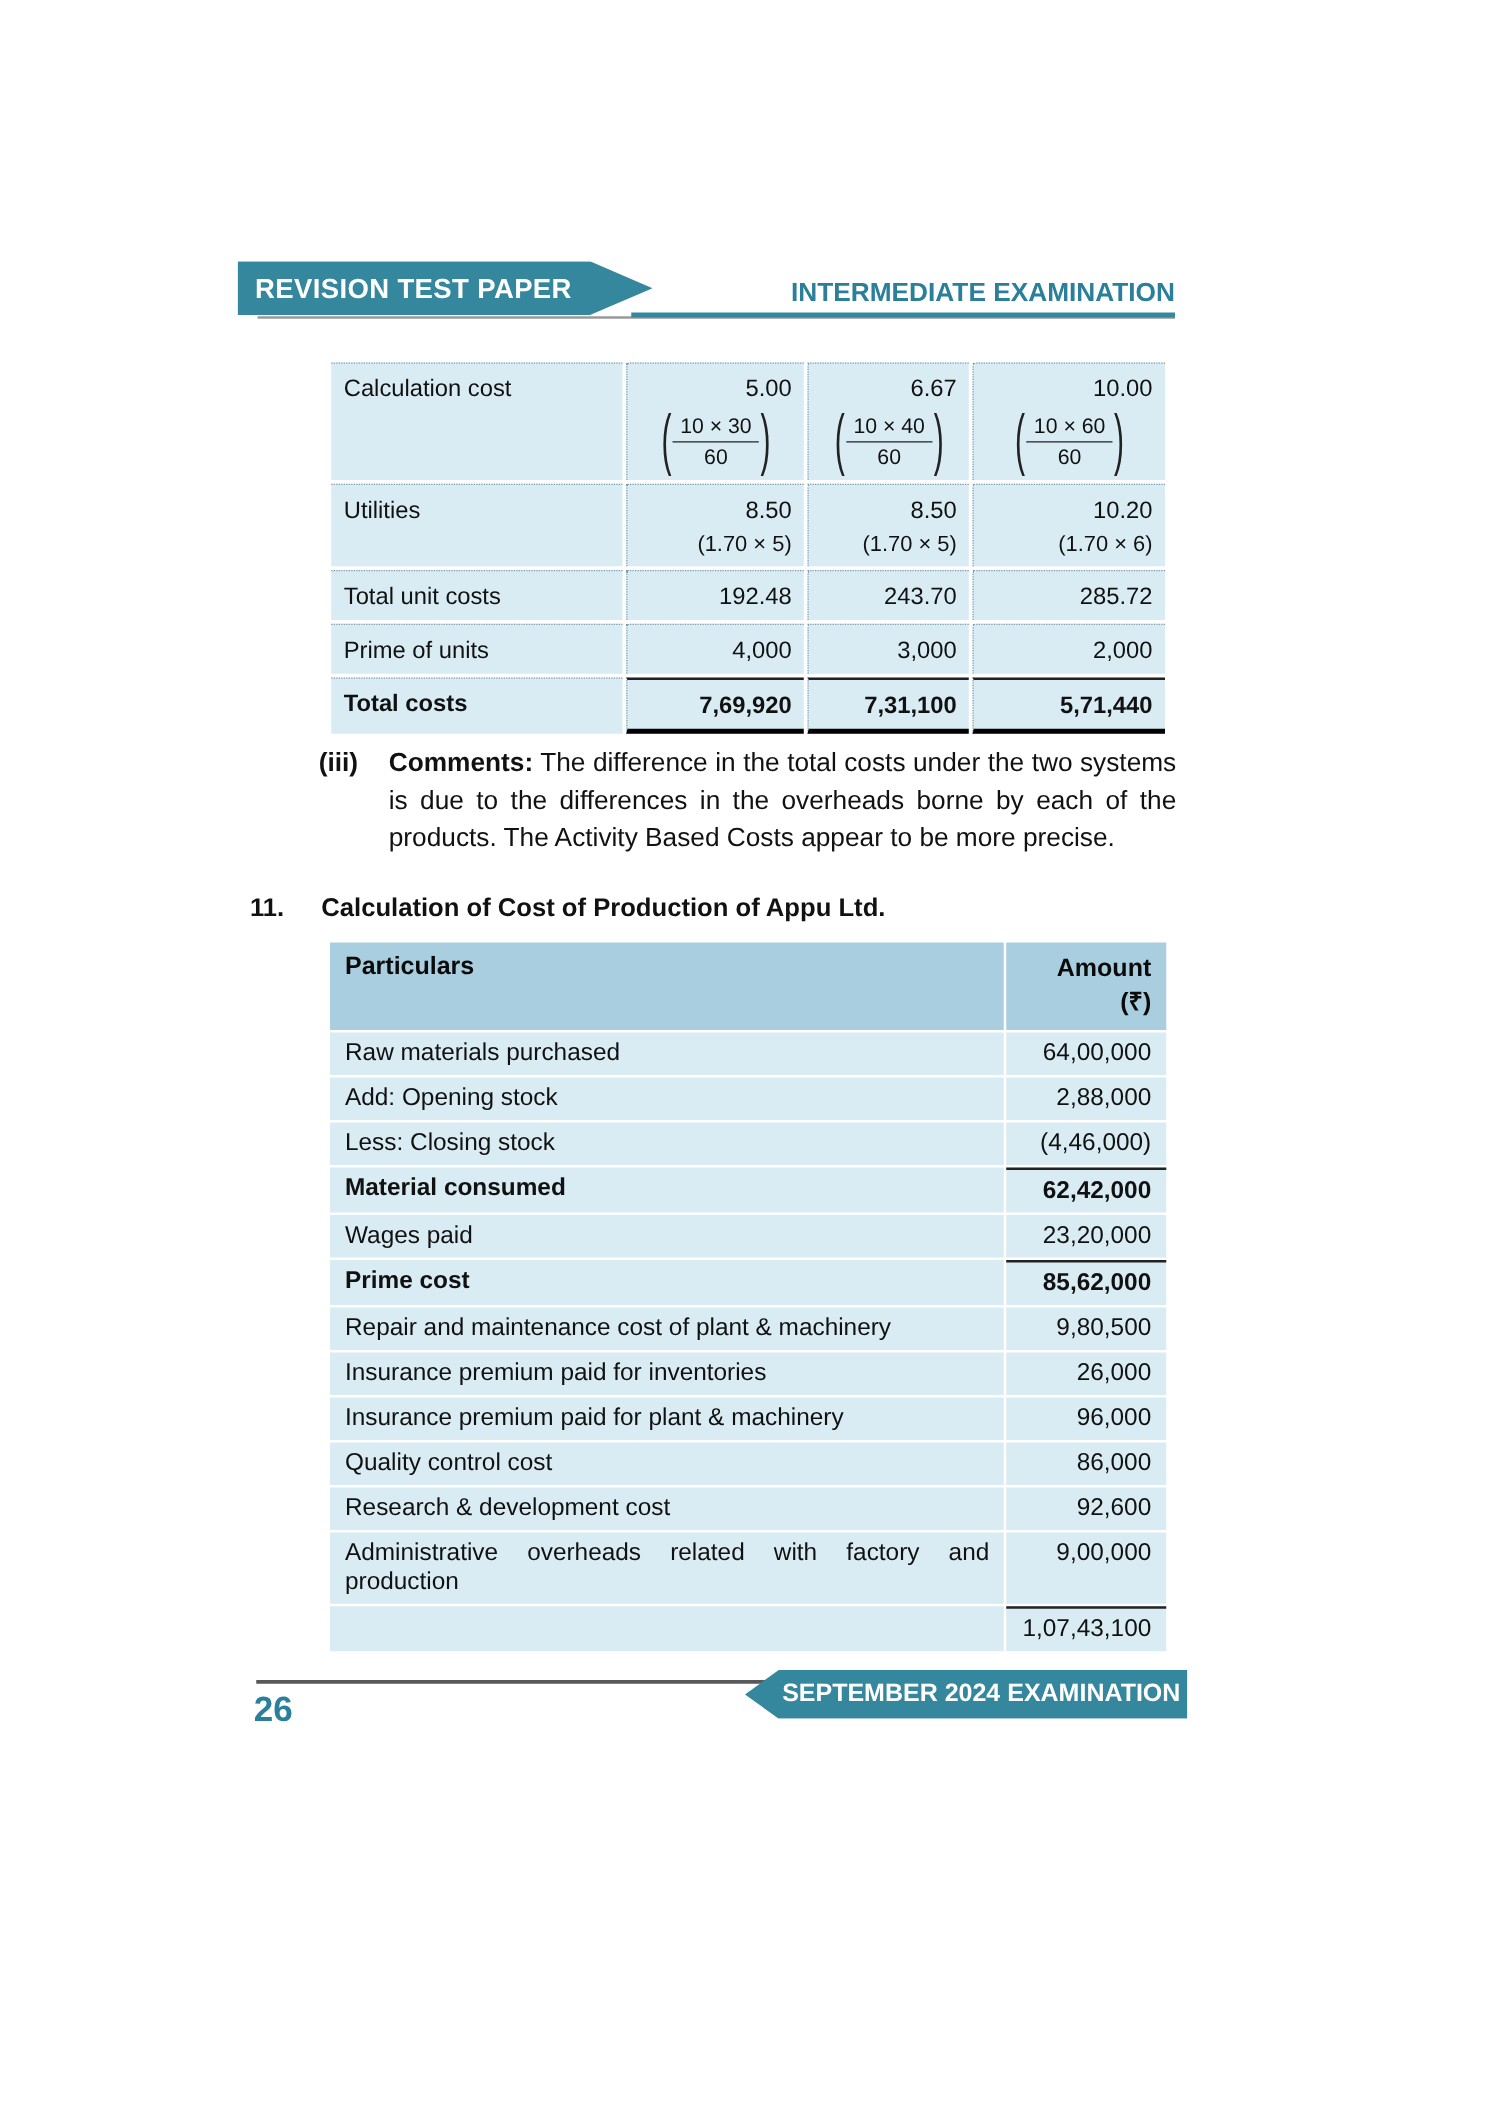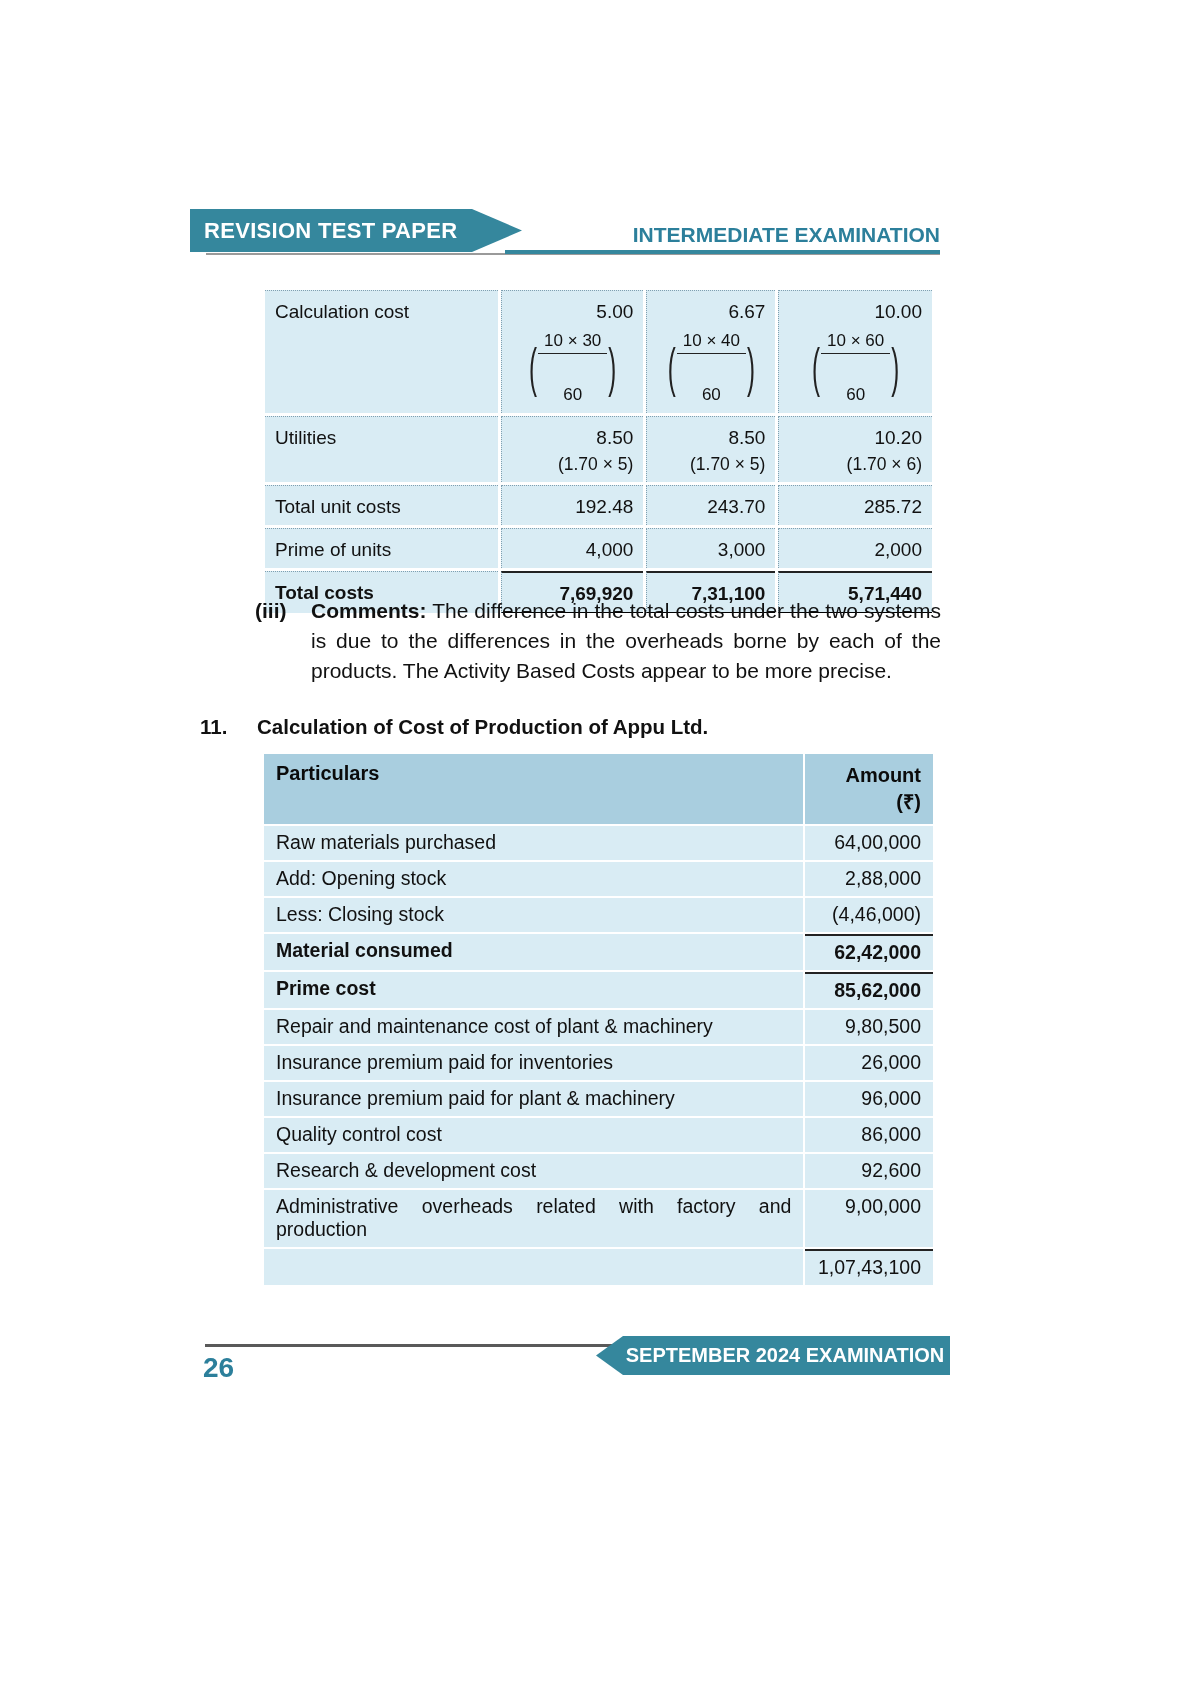--- a/index.html
+++ b/index.html
@@ -69,21 +69,21 @@
   .cost-table td.label-cell { vertical-align: top; padding-top: 10px; }
   .cost-table td.value-cell {
     text-align: right;
     vertical-align: top;
     padding-top: 10px;
     border-left: 1px dotted #7f9fb0;
   }
   .cost-table tr.total-row td { font-weight: bold; }
   .cost-table tr.total-row td.value-cell {
     border-top: 2px solid #222;
-    border-bottom: 1px solid #000000;
+    border-bottom: 4px solid #000000;
   }
   .cell-amount { display: block; }
   .frac-line { text-align: center; margin-top: 7px; }
   .frac-wrap { display: inline-flex; align-items: center; }
   .paren {
     display: inline-block;
     font-size: 24px;
     transform: scaleY(2.25);
     font-weight: 400;
     color: #222;
@@ -92,21 +92,21 @@
   }
   .frac {
     display: inline-flex;
     flex-direction: column;
     text-align: center;
     font-size: 17px;
     line-height: 1.3;
     color: #111;
   }
   .frac .num { border-bottom: 1.5px solid #222; padding: 0 6px 1px; }
-  .frac .den { padding-top: 1px; margin-top: 29px; }
+  .frac .den { padding-top: 1px; }
   .cell-sub { font-size: 17.5px; margin-top: 5px; }
 
   
   .comments {
     position: absolute;
     left: 255px; top: 596px;
     width: 686px;
     display: flex;
     font-size: 21px;
     line-height: 1.42;
@@ -308,20 +308,24 @@
           <td class="amount-cell">2,88,000</td>
         </tr>
         <tr>
           <td class="particulars-cell">Less: Closing stock</td>
           <td class="amount-cell">(4,46,000)</td>
         </tr>
         <tr class="bold-row">
           <td class="particulars-cell">Material consumed</td>
           <td class="amount-cell rule-above">62,42,000</td>
         </tr>
+        <tr>
+          <td class="particulars-cell">Wages paid</td>
+          <td class="amount-cell">23,20,000</td>
+        </tr>
         <tr class="bold-row">
           <td class="particulars-cell">Prime cost</td>
           <td class="amount-cell rule-above">85,62,000</td>
         </tr>
         <tr>
           <td class="particulars-cell">Repair and maintenance cost of plant &amp; machinery</td>
           <td class="amount-cell">9,80,500</td>
         </tr>
         <tr>
           <td class="particulars-cell">Insurance premium paid for inventories</td>

